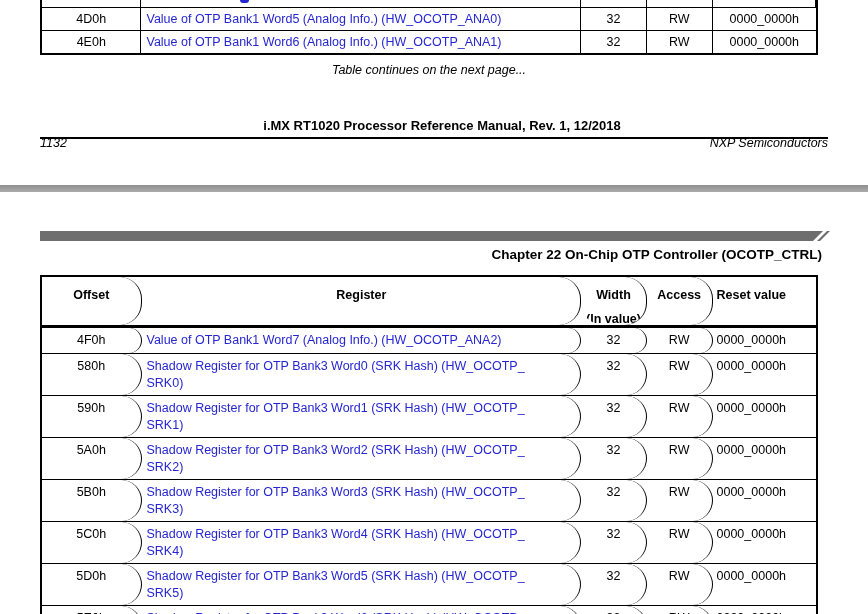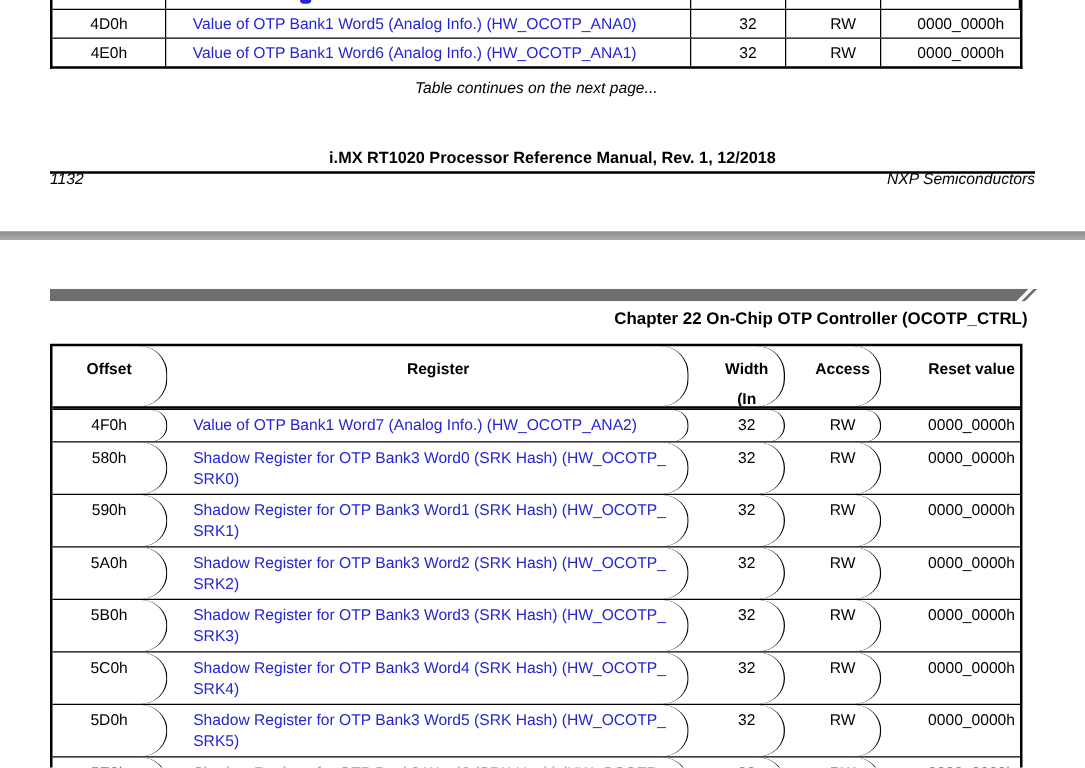--- a/index.html
+++ b/index.html
@@ -9,29 +9,29 @@
     font-family:"Liberation Sans", sans-serif;
     color:#000;
   }
   
   .regtable{
     position:absolute;left:40px;width:778px;
     box-sizing:border-box;
     border-left:2px solid #000;border-right:2px solid #000;
     font-size:12.5px;
   }
-  .trow{display:flex;border-top:1px solid #000;box-sizing:border-box;gap:16px;}
+  .trow{display:flex;border-top:1px solid #000;box-sizing:border-box;}
   .trow.no-top{border-top:none;}
   .cell{box-sizing:border-box;border-right:1px solid #000;overflow:hidden;}
   .cell:last-child{border-right:none;}
   .c-off{width:100px;text-align:center;}
   .c-reg{width:442px;text-align:left;padding-left:5px !important;}
   .c-w{width:66px;text-align:center;}
   .c-acc{width:66px;text-align:center;}
-  .c-rst{width:104px;text-align:right;}
+  .c-rst{width:104px;text-align:left;}
   
   #table-top{top:0;border-bottom:2px solid #000;}
   #table-top .trow{align-items:center;}
   #table-top .row-data{height:23px;}
   #table-top .cell{height:100%;display:flex;align-items:center;justify-content:center;}
   #table-top .c-reg{justify-content:flex-start;}
   #table-top .row-partial{height:7px;border-top:none;position:relative;}
   #table-top .row-partial .cell{height:100%;}
   .frag{position:absolute;left:198px;top:0;width:9px;height:2.5px;
         background:var(--link,#2525d2);border-radius:0 0 3px 3px;}

